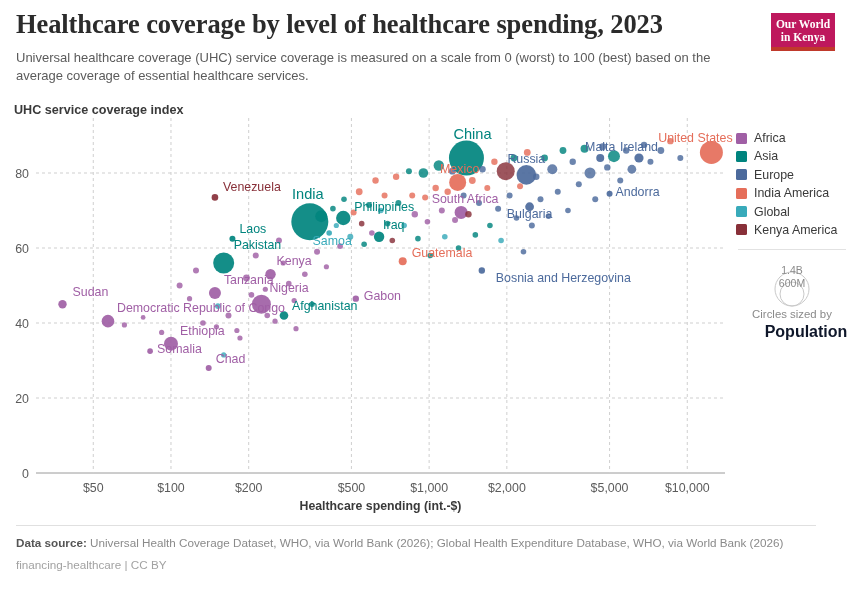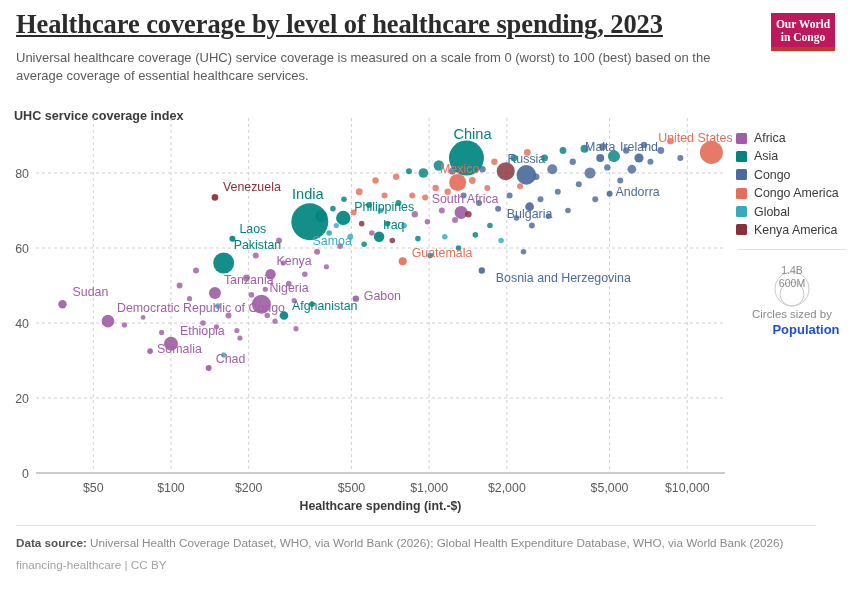--- a/index.html
+++ b/index.html
@@ -21,21 +21,20 @@
   .chart-title {
     font-family: "Liberation Serif", serif;
     font-size: 26.5px;
     font-weight: 700;
     color: #1d3d63;
     color: #2b2b2b;
     letter-spacing: -0.1px;
     line-height: 1.12;
     margin: 0;
     white-space: nowrap;
-    text-decoration: underline;
   }
   .chart-subtitle {
     font-size: 13px;
     color: #5b5b5b;
     line-height: 1.42;
     margin-top: 9px;
     max-width: 700px;
   }
 
   
@@ -48,21 +47,21 @@
     font-family: "Liberation Serif", serif;
     font-size: 11.5px;
     font-weight: 700;
     line-height: 1.14;
     text-align: center;
     padding-top: 5px;
   }
 
   
   .y-axis-title {
-    position: absolute; left: 14px; top: 109px;
+    position: absolute; left: 14px; top: 103px;
     font-size: 12.6px; font-weight: 700; color: #3a3a3a;
   }
 
   
   .plot-wrap { position: absolute; left: 0; top: 0; width: 850px; height: 600px; pointer-events: none; }
   svg.plot { position: absolute; left: 0; top: 0; }
 
   .gridline { stroke: #cfcfcf; stroke-width: 1; stroke-dasharray: 3 3; }
   .axis-base { stroke: #9a9a9a; stroke-width: 1; }
   .ytick-label { font-size: 12.4px; fill: #5b5b5b; font-family: "Liberation Sans", sans-serif; }
@@ -73,42 +72,42 @@
 
   
   .legend { position: absolute; left: 736px; top: 131px; width: 112px; }
   .legend-row { display: flex; align-items: center; margin-bottom: 4.4px; }
   .legend-swatch { width: 11px; height: 11px; border-radius: 1.5px; margin-right: 7px; flex: none; }
   .legend-label { font-size: 12.4px; color: #3a3a3a; white-space: nowrap; }
   .legend-divider { border-top: 1px solid #e2e2e2; margin: 12px 2px 0 2px; }
   .size-legend { margin-top: 9px; text-align: center; position: relative; height: 56px; }
   .size-legend svg { display: block; margin: 0 auto; }
   .size-cap { font-size: 11.4px; color: #8a8a8a; line-height: 1.3; }
-  .size-cap b { color: #1d4ed8; font-size: 13px; padding-left: 28px; }
+  .size-cap b { color: #0f172a; font-size: 16px; padding-left: 28px; }
 
   
   .footer { position: absolute; left: 16px; top: 525px; width: 800px; }
   .footer-rule { border-top: 1px solid #e0e0e0; margin-bottom: 9px; }
   .footer-src { font-size: 11.7px; color: #8a8a8a; line-height: 1.38; }
   .footer-src b { color: #555; }
   .footer-meta { font-size: 11.7px; color: #a2a2a2; margin-top: 7px; }
 </style>
 </head>
 <body>
 
 <div id="root">
 
   <div class="header">
     <h1 class="chart-title">Healthcare coverage by level of healthcare spending, 2023</h1>
     <div class="chart-subtitle">Universal healthcare coverage (UHC) service coverage is measured on a scale from 0 (worst) to 100 (best) based on the average coverage of essential healthcare services.</div>
   </div>
 
   <div class="owid-logo">
     <div>Our World</div>
-    <div>in Congo</div>
+    <div>in Kenya</div>
   </div>
 
   <div class="y-axis-title">UHC service coverage index</div>
 
   <div class="plot-wrap">
     <svg class="plot" width="850" height="600">
       <g id="grid-layer">
           <line x1="36" y1="473" x2="725" y2="473" class="axis-base"></line>
           <line x1="36" y1="398" x2="725" y2="398" class="gridline"></line>
           <line x1="36" y1="323" x2="725" y2="323" class="gridline"></line>
@@ -316,25 +315,25 @@
         <div class="legend-row">
           <span class="legend-swatch" style="background: rgb(160, 95, 165);"></span>
           <span class="legend-label">Africa</span>
         </div>
         <div class="legend-row">
           <span class="legend-swatch" style="background: rgb(0, 132, 126);"></span>
           <span class="legend-label">Asia</span>
         </div>
         <div class="legend-row">
           <span class="legend-swatch" style="background: rgb(76, 106, 156);"></span>
-          <span class="legend-label">Congo</span>
+          <span class="legend-label">Europe</span>
         </div>
         <div class="legend-row">
           <span class="legend-swatch" style="background: rgb(229, 110, 90);"></span>
-          <span class="legend-label">Congo America</span>
+          <span class="legend-label">India America</span>
         </div>
         <div class="legend-row">
           <span class="legend-swatch" style="background: rgb(56, 170, 186);"></span>
           <span class="legend-label">Global</span>
         </div>
         <div class="legend-row">
           <span class="legend-swatch" style="background: rgb(136, 48, 57);"></span>
           <span class="legend-label">Kenya America</span>
         </div>
       </div>

